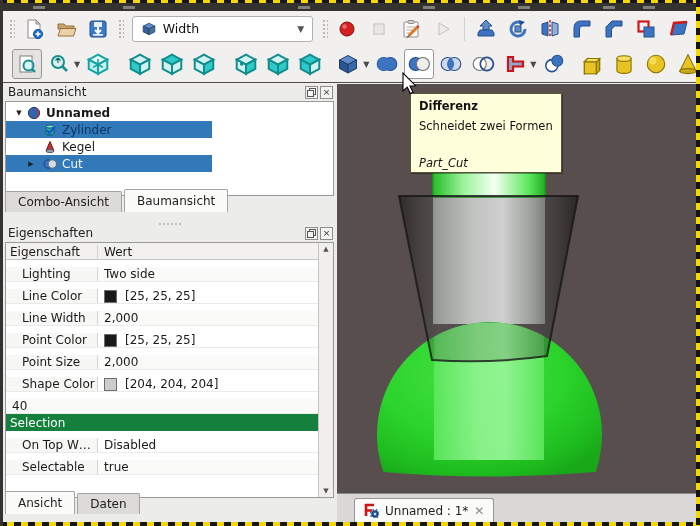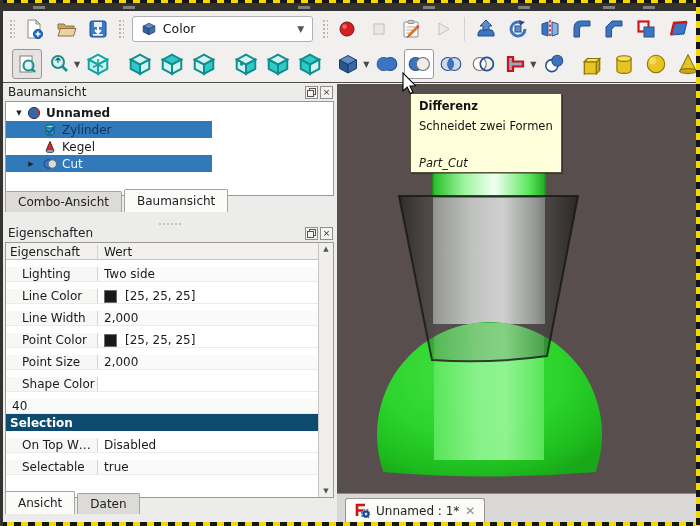--- a/index.html
+++ b/index.html
@@ -56,26 +56,26 @@
   .proptable{position:absolute;top:158px;left:2px;right:3px;bottom:24px;background:#fff;border:1px solid #9a9998;overflow:hidden}
   .ptbl{position:absolute;left:0;top:0;right:15px;bottom:0}
   .prow{display:flex;height:22px;align-items:flex-end;border-bottom:1px solid #eceb ea;border-bottom:1px solid #ebebea}
   .prow.phead{height:17px;background:#f2f1ef;border-bottom:1px solid #c6c5c3;font-size:12px}
   .prow .c1{width:92px;flex:0 0 auto;border-right:1px solid #d5d4d2;display:flex;align-items:center;padding-left:16px;background:#f7f7f6;overflow:hidden;white-space:nowrap}
   .prow.phead .c1{padding-left:4px;background:#f2f1ef}
   .prow .c2{flex:1;display:flex;align-items:center;padding-left:6px;overflow:hidden;white-space:nowrap}
   .prow .c1.selcell{background:#3179b9;color:#fff}
   .prow.alt .c2{background:#fafaf9}
   .swatch{width:13px;height:13px;border:1px solid #6f6e6c;margin-right:8px;flex:0 0 auto}
-  .psection{height:17px;background:#0c4a6e;color:#fff;font-weight:bold;display:flex;align-items:center;padding-left:4px;font-size:12px}
+  .psection{height:17px;background:#15803d;color:#fff;font-weight:normal;display:flex;align-items:center;padding-left:4px;font-size:12px}
   .vscroll{position:absolute;top:0;right:0;bottom:0;width:15px;background:#f0efee;border-left:1px solid #c6c5c3;display:flex;flex-direction:column;justify-content:space-between;align-items:center;padding:2px 0;font-size:7px;color:#555}
   
   .view-wrap{flex:1;display:flex;flex-direction:column}
   .view3d{height:409px;background:#584e4e;position:relative;overflow:hidden}
-  .mditabs{flex:1;background:#d9d8d6;border-top:1px solid #8a8988;display:flex;align-items:flex-end;padding-left:8px}
+  .mditabs{flex:1;background:#d9d8d6;border-top:1px solid #8a8988;display:flex;align-items:flex-end;padding-left:17px}
   .mditab{height:24px;background:#fbfbfa;border:1px solid #989795;border-bottom:none;border-radius:3px 3px 0 0;display:flex;align-items:center;gap:6px;padding:0 9px;font-size:12px;color:#222}
   .mdiclose{color:#8a8988;font-size:12px;font-weight:bold}
   
   .tooltip{position:absolute;left:73px;top:9px;background:#ffffdc;border:1px solid #55553a;padding:5px 8px 2px 8px;z-index:20;box-shadow:1px 1px 0 rgba(0,0,0,.35)}
   .tooltip .tt-title{font-weight:bold;font-size:11.5px;color:#111;white-space:nowrap}
   .tooltip .tt-desc{font-size:11.5px;color:#111;margin-top:6px;white-space:nowrap}
   .tooltip .tt-cmd{font-size:11.5px;font-style:italic;color:#111;margin-top:23px;white-space:nowrap}
   .cursor{position:absolute;left:401px;top:72px;z-index:70}
   .i{display:block}
 </style>
@@ -119,21 +119,21 @@
           <rect x="6" y="16" width="10" height="1.8" fill="#e8eef8"></rect>
         </svg>
     </div>
     <span class="grip"></span>
     <div class="combo">
       <svg class="i" width="16" height="16" viewBox="0 0 22 22">
           <polygon points="11,3 19,7 11,11 3,7" fill="#5d8cc8" stroke="#1d3c66"></polygon>
           <polygon points="3,7 11,11 11,19 3,15" fill="#31619e" stroke="#1d3c66"></polygon>
           <polygon points="19,7 11,11 11,19 19,15" fill="#44739e" stroke="#1d3c66"></polygon>
         </svg>
-      <span class="cval">Color</span>
+      <span class="cval">Width</span>
       <span class="ccaret">▼</span>
     </div>
     <span class="grip"></span>
     <div class="tbtn">
       <svg class="i" width="22" height="22">
           <circle cx="11" cy="11" r="7" fill="#d42020" stroke="#7e0f0f"></circle>
           <circle cx="8.6" cy="8.6" r="2.3" fill="#f07a7a" opacity=".8"></circle>
         </svg>
     </div>
     <div class="tbtn">
@@ -455,20 +455,24 @@
                 <span class="swatch" style="background: rgb(25, 25, 25);"></span>
                 <span>[25, 25, 25]</span>
               </div>
           </div>
           <div class="prow alt">
             <div class="c1">Point Size</div>
             <div class="c2">2,000</div>
           </div>
           <div class="prow">
             <div class="c1">Shape Color</div>
+            <div class="c2">
+                <span class="swatch" style="background: rgb(204, 204, 204);"></span>
+                <span>[204, 204, 204]</span>
+              </div>
           </div>
           <div class="prow alt">
             <div class="c2">40</div>
           </div>
           <div class="psection">Selection</div>
           <div class="prow">
             <div class="c1">On Top W…</div>
             <div class="c2">Disabled</div>
           </div>
           <div class="prow alt">

